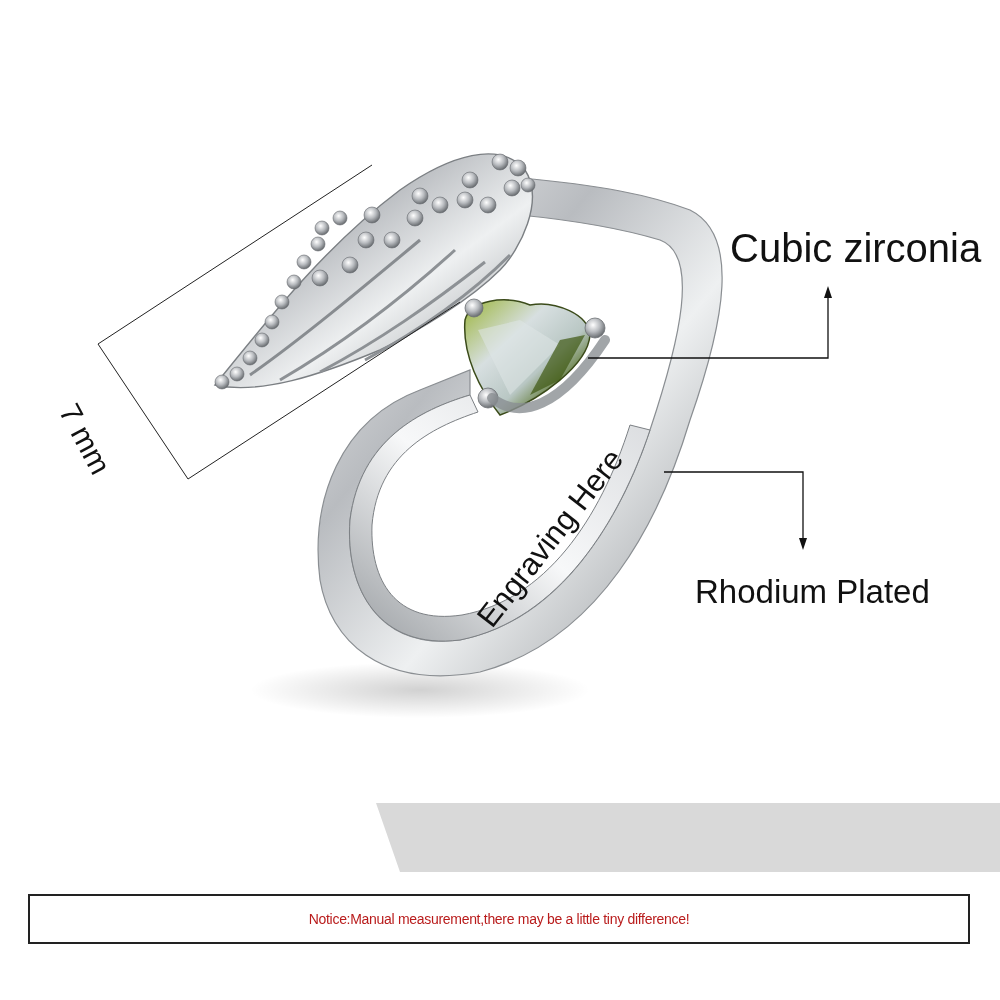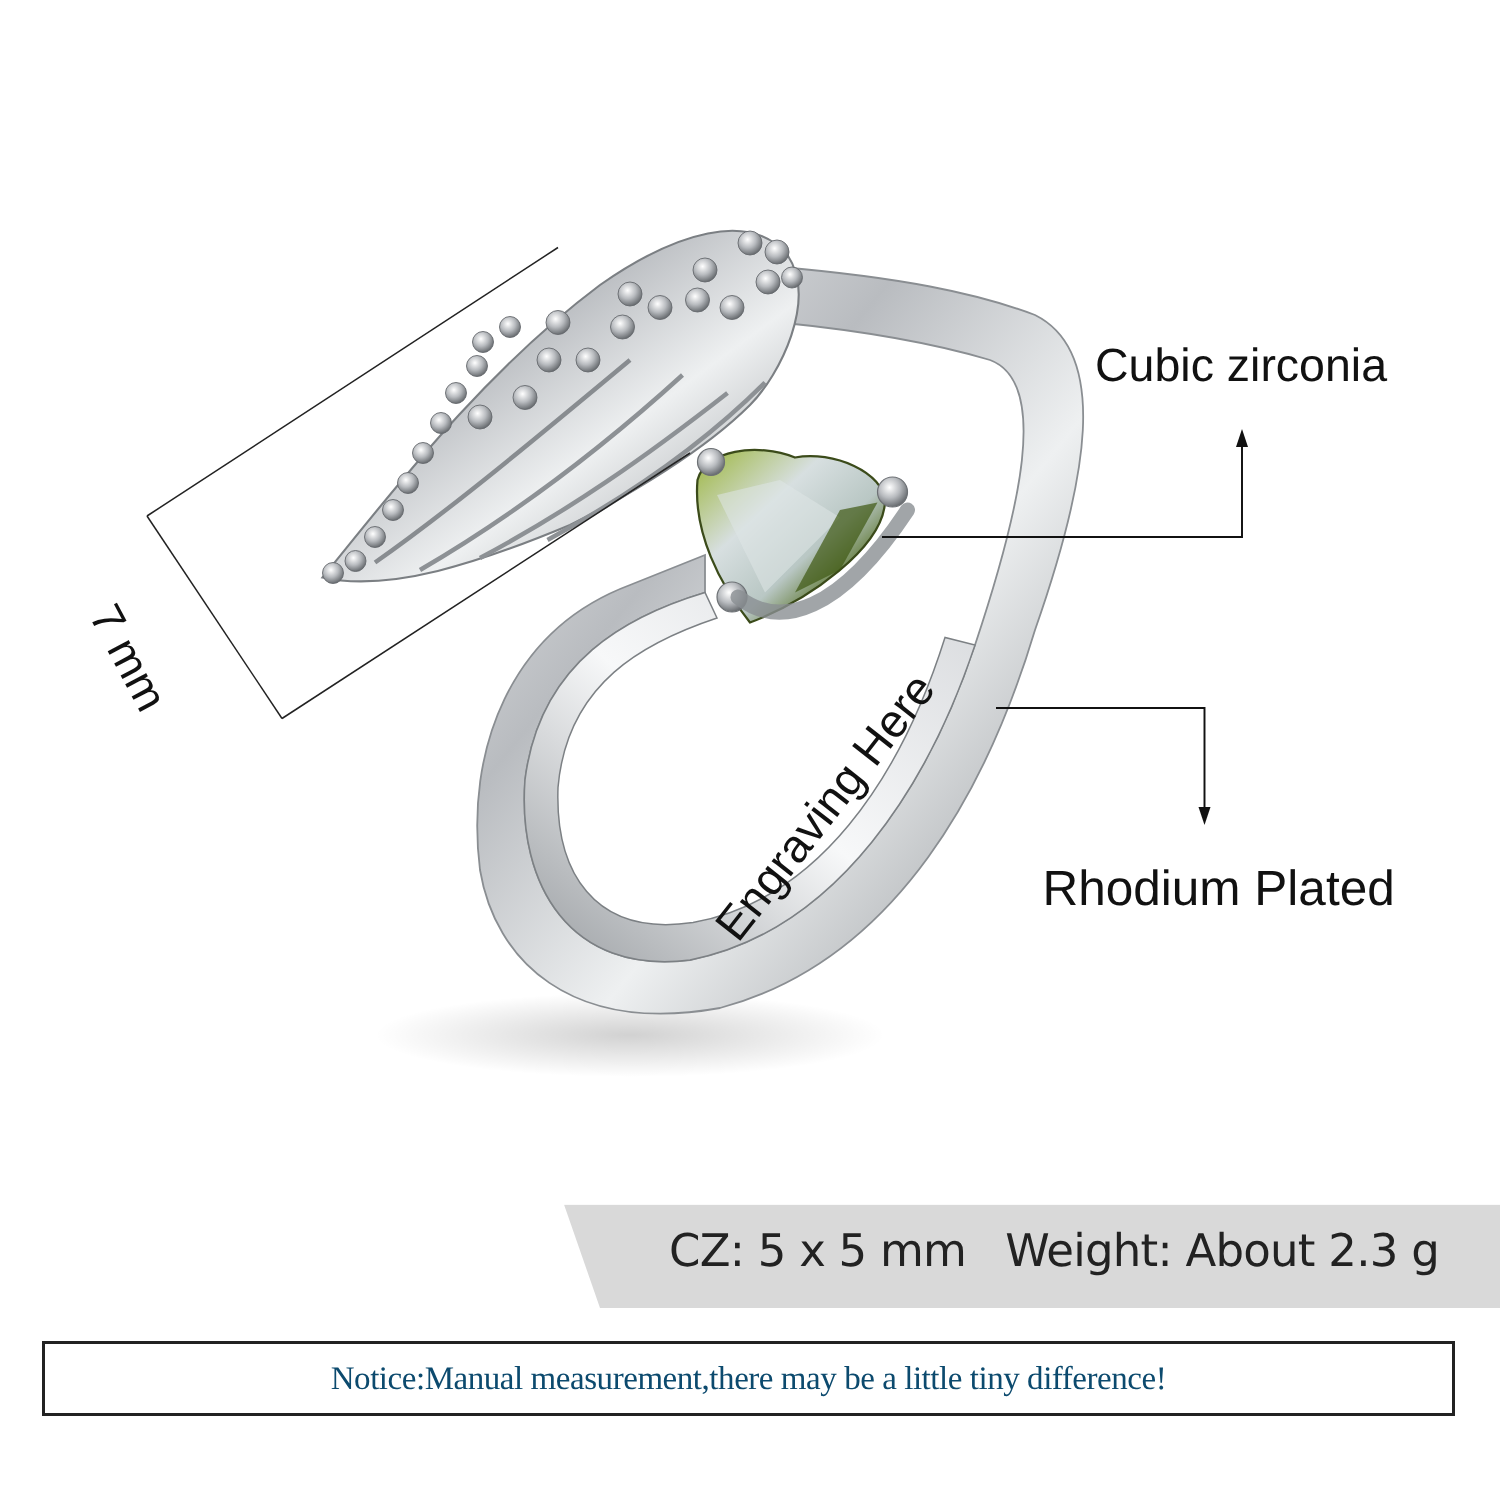--- a/index.html
+++ b/index.html
@@ -1,27 +1,27 @@
 <!DOCTYPE html>
 <html><head>
   <meta charset="utf-8">
   <style>
     html, body { margin: 0; padding: 0; background: #ffffff; }
     body { width: 1000px; height: 1000px; position: relative; overflow: hidden; font-family: "Liberation Sans", sans-serif; }
     #stage { position: absolute; left: 0; top: 0; width: 1000px; height: 1000px; }
     .label { position: absolute; color: #111; font-family: "Liberation Sans", sans-serif; white-space: nowrap; }
-    .lbl-cz { left: 730px; top: 226px; font-size: 31px; }
+    .lbl-cz { left: 730px; top: 226px; font-size: 40px; }
     .lbl-rh { left: 695px; top: 562px; font-size: 33px; margin-top: 11px; }
     .lbl-mm { left: 82px; top: 398px; font-size: 30px; transform-origin: 0 0; transform: rotate(62deg); }
     .spec { position: absolute; left: 376px; top: 803px; width: 624px; height: 69px; }
     .spec-bg { position: absolute; inset: 0; background: #d9d9d9; clip-path: polygon(0 0, 100% 0, 100% 100%, 24px 100%); }
     .spec-text { position: absolute; left: 70px; top: 14px; font-size: 30px; color: #222; font-family: "DejaVu Sans", sans-serif; letter-spacing: -0.5px; white-space: nowrap; }
     .spec-text .gap { display: inline-block; width: 26px; }
     .notice { position: absolute; left: 28px; top: 894px; width: 942px; height: 50px; border: 2px solid #222; box-sizing: border-box; display: flex; align-items: center; justify-content: center; }
-    .notice-text { font-family: Liberation Serif, serif; font-size: 22px; color: #0c4a6e; letter-spacing: -0.3px; }
+    .notice-text { font-family: Liberation Sans, sans-serif; font-size: 14px; color: #b91c1c; letter-spacing: -0.3px; }
     .engrave { position: absolute; left: 470px; top: 612px; font-size: 31px; color: #111; transform-origin: 0 0; transform: rotate(-52deg); white-space: nowrap; font-family: "Liberation Sans", sans-serif; }
   </style>
 </head>
 <body>
 
 <svg id="stage" viewBox="0 0 1000 1000" xmlns="http://www.w3.org/2000/svg">
   <defs>
     <linearGradient id="metal" x1="0" y1="0" x2="1" y2="1">
       <stop offset="0" stop-color="#f4f5f6"></stop>
       <stop offset="0.35" stop-color="#b9bcc0"></stop>
@@ -120,20 +120,17 @@
   </g>
 </svg>
 
 <div class="label lbl-cz">Cubic zirconia</div>
 <div class="label lbl-rh">Rhodium Plated</div>
 <div class="label lbl-mm">7 mm</div>
 <div class="engrave">Engraving Here</div>
 
 <div class="spec">
   <div class="spec-bg"></div>
-  <div class="spec-text">
-    <span>CZ: 5 x 5 mm</span><span class="gap"></span><span>Weight: About 2.3 g</span>
-  </div>
 </div>
 
 <div class="notice">
   <span class="notice-text">Notice:Manual measurement,there may be a little tiny difference!</span>
 </div>
 
 </body></html>

